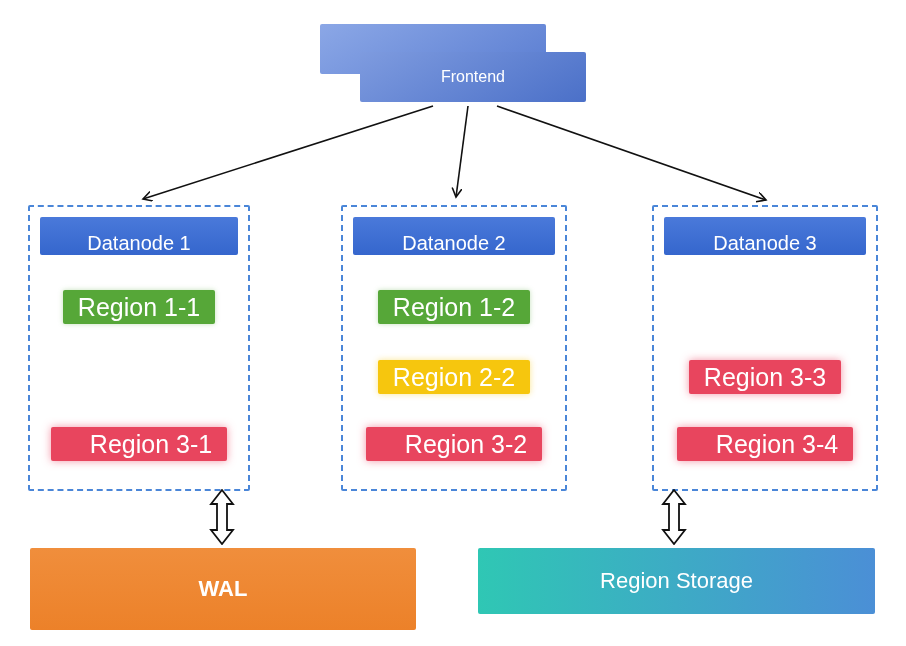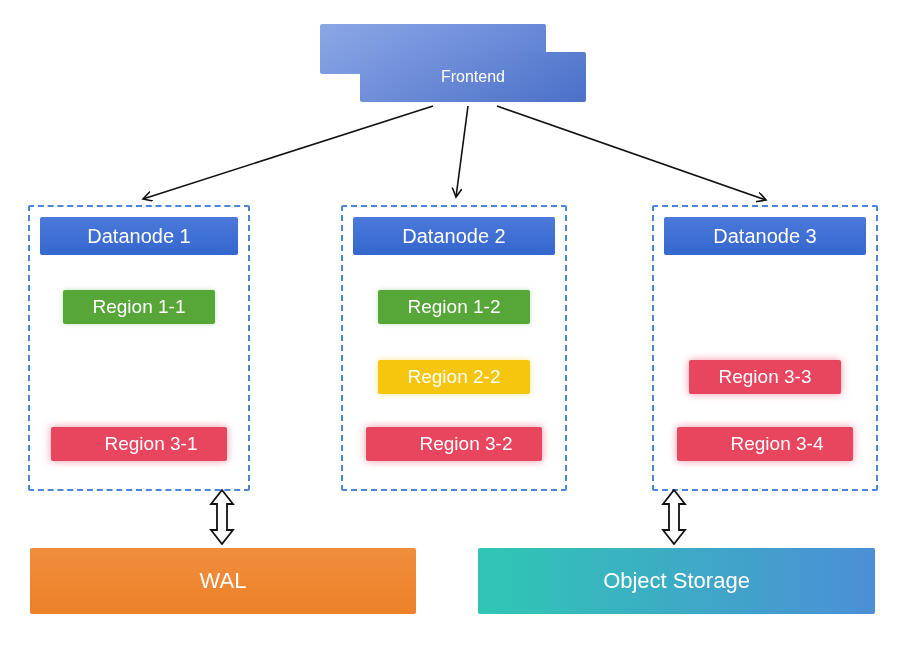--- a/index.html
+++ b/index.html
@@ -27,44 +27,44 @@
     position:absolute;top:205px;height:282px;
     border:2px dashed #4a86d8;border-radius:2px;background:#ffffff;
   }
   .dn1{left:28px;width:218px;}
   .dn2{left:341px;width:222px;}
   .dn3{left:652px;width:222px;}
   .dn-header{
     position:absolute;left:10px;right:10px;top:10px;height:38px;
     background:linear-gradient(180deg,#4a79da 0%,#3566cd 100%);
     border-radius:2px;color:#ffffff;font-size:20px;
-    display:flex;align-items:center;justify-content:center;
+    display:flex;align-items:flex-end;justify-content:center;
   }
   .region{
     position:absolute;left:50%;transform:translateX(-50%);
     width:152px;height:34px;border-radius:2px;
-    color:#ffffff;font-size:19px;
+    color:#ffffff;font-size:25px;
     display:flex;align-items:center;justify-content:center;
   }
   .r1{top:83px;} .r2{top:153px;} .r3{top:220px;padding-left:24px;}
   .region.green{background:#56a738;box-shadow:0 0 5px rgba(86,167,56,.35);}
   .region.yellow{background:#f6c60e;box-shadow:0 0 6px rgba(246,198,14,.45);}
   .region.red{background:#e8455e;box-shadow:0 0 8px rgba(233,64,95,.55);}
 
   
   .sync-arrow{position:absolute;top:489px;width:26px;height:56px;}
   .sync-left{left:209px;}
   .sync-right{left:661px;}
 
   
   .wal{
-    position:absolute;left:30px;top:548px;width:386px;height:66px;
+    position:absolute;left:30px;top:548px;width:386px;height:82px;
     background:linear-gradient(180deg,#f08e3c 0%,#ec8129 100%);
     border-radius:2px;color:#ffffff;font-size:22px;
-    display:flex;align-items:center;justify-content:center;
+    display:flex;align-items:center;justify-content:center;font-weight:bold;
   }
   .object-storage{
     position:absolute;left:478px;top:548px;width:397px;height:66px;
     background:linear-gradient(90deg,#2fc7b4 0%,#4b8fd6 100%);
     border-radius:2px;color:#ffffff;font-size:22px;
     display:flex;align-items:center;justify-content:center;
   }
 </style>
 </head>
 <body>
@@ -130,16 +130,16 @@
     <polygon points="13,1 24,15 18,15 18,41 24,41 13,55 2,41 8,41 8,15 2,15" fill="#ffffff" stroke="#111111" stroke-width="1.8" stroke-linejoin="miter"></polygon>
   </svg>
   <svg class="sync-arrow sync-right" viewBox="0 0 26 56" xmlns="http://www.w3.org/2000/svg">
     <polygon points="13,1 24,15 18,15 18,41 24,41 13,55 2,41 8,41 8,15 2,15" fill="#ffffff" stroke="#111111" stroke-width="1.8" stroke-linejoin="miter"></polygon>
   </svg>
 
   <div class="wal">
     <span>WAL</span>
   </div>
   <div class="object-storage">
-    <span>Object Storage</span>
+    <span>Region Storage</span>
   </div>
 
 </div>
 
 </body></html>

